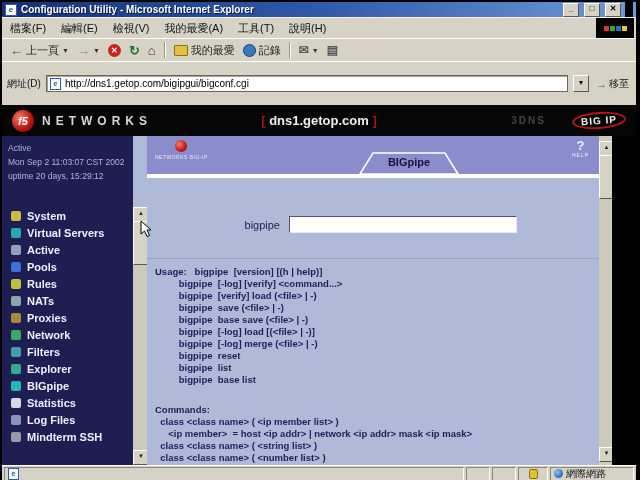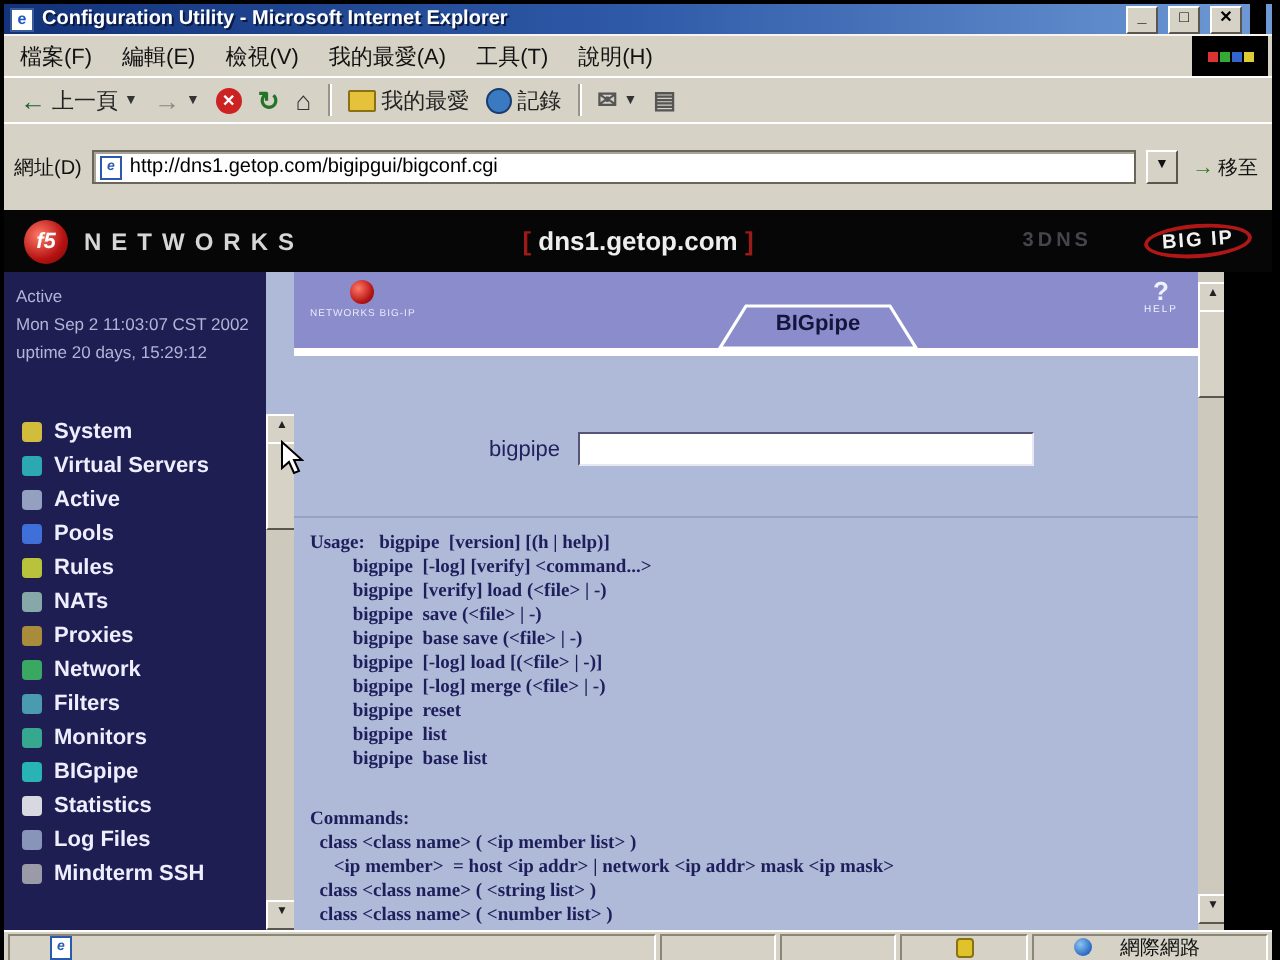--- a/index.html
+++ b/index.html
@@ -97,37 +97,37 @@
   .help{position:absolute;right:10px;top:3px;text-align:center;color:#f0f0ff}
   .help-q{font-size:13px;font-weight:bold;line-height:13px}
   .help-t{font-size:5px;letter-spacing:1px}
 
   .fieldrow{position:absolute;top:80px;left:0;width:100%;display:flex;align-items:center}
   .field-label{width:133px;text-align:right;margin-right:9px;font-size:11px;color:#22225e}
   .field-input{width:222px;height:15px;background:#fff;border:1px solid #55557a;
                border-right-color:#e8e8f4;border-bottom-color:#e8e8f4;font-size:11px;padding:0 2px;
                font-family:"Liberation Sans",sans-serif}
   .divider{position:absolute;top:122px;left:0;width:100%;border-top:1px solid #99a1c4}
-  .mono{position:absolute;left:8px;font-family:Liberation Serif, serif;font-size:9.5px;line-height:12px;
+  .mono{position:absolute;left:8px;font-family:Liberation Sans, sans-serif;font-size:9.5px;line-height:12px;
         font-weight:bold;color:#1e1e5a;white-space:pre}
   .usage{top:130px}
   .commands{top:268px}
   .main-scroll{position:absolute;left:597px;top:0;width:13px;height:100%;background:#cdc9bd}
   .ms-btn{position:absolute;left:0;width:13px;height:13px;background:#d6d2c6;border:1px solid;
           border-color:#fff #5a5650 #5a5650 #fff;font-size:6px;text-align:center;line-height:11px;color:#222}
   .ms-thumb{position:absolute;left:0;top:19px;width:13px;height:42px;background:#d6d2c6;border:1px solid;
             border-color:#fff #5a5650 #5a5650 #fff}
 
   .cursor{position:absolute;left:138px;top:84px;z-index:5}
 
   
   .statusbar{height:15px;background:#d6d2c6;border-top:1px solid #fff;display:flex;align-items:center;
              font-size:10px;color:#111;padding:0 2px;gap:2px}
   .pane{height:12px;border:1px solid;border-color:#8a8678 #fff #fff #8a8678;display:flex;align-items:center;
-        padding:0 20px;gap:14px}
+        padding:0 3px;gap:3px}
   .pane-main{flex:1}
   .pane-s{width:16px}
   .pane-lock{width:22px;justify-content:center}
   .lock-ico{width:7px;height:8px;background:#e0c22a;border:1px solid #8a7210;border-radius:2px}
   .pane-zone{width:76px}
   .globe-ico{width:9px;height:9px;border-radius:50%;flex:0 0 auto;
              background:radial-gradient(circle at 35% 35%,#8ec4f0,#2a6ac4 70%,#123a7a)}
 
   
   .taskbar{height:23px;background:#d6d2c6;border-top:1px solid #f6f4ec;display:flex;align-items:center;
@@ -279,21 +279,21 @@
         <div class="side-item">
               <i class="side-icon" style="background: rgb(58, 168, 98);"></i>
               <span>Network</span>
             </div>
         <div class="side-item">
               <i class="side-icon" style="background: rgb(74, 154, 176);"></i>
               <span>Filters</span>
             </div>
         <div class="side-item">
               <i class="side-icon" style="background: rgb(54, 168, 144);"></i>
-              <span>Monitors</span>
+              <span>Explorer</span>
             </div>
         <div class="side-item">
               <i class="side-icon" style="background: rgb(40, 180, 180);"></i>
               <span>BIGpipe</span>
             </div>
         <div class="side-item">
               <i class="side-icon" style="background: rgb(216, 216, 224);"></i>
               <span>Statistics</span>
             </div>
         <div class="side-item">

